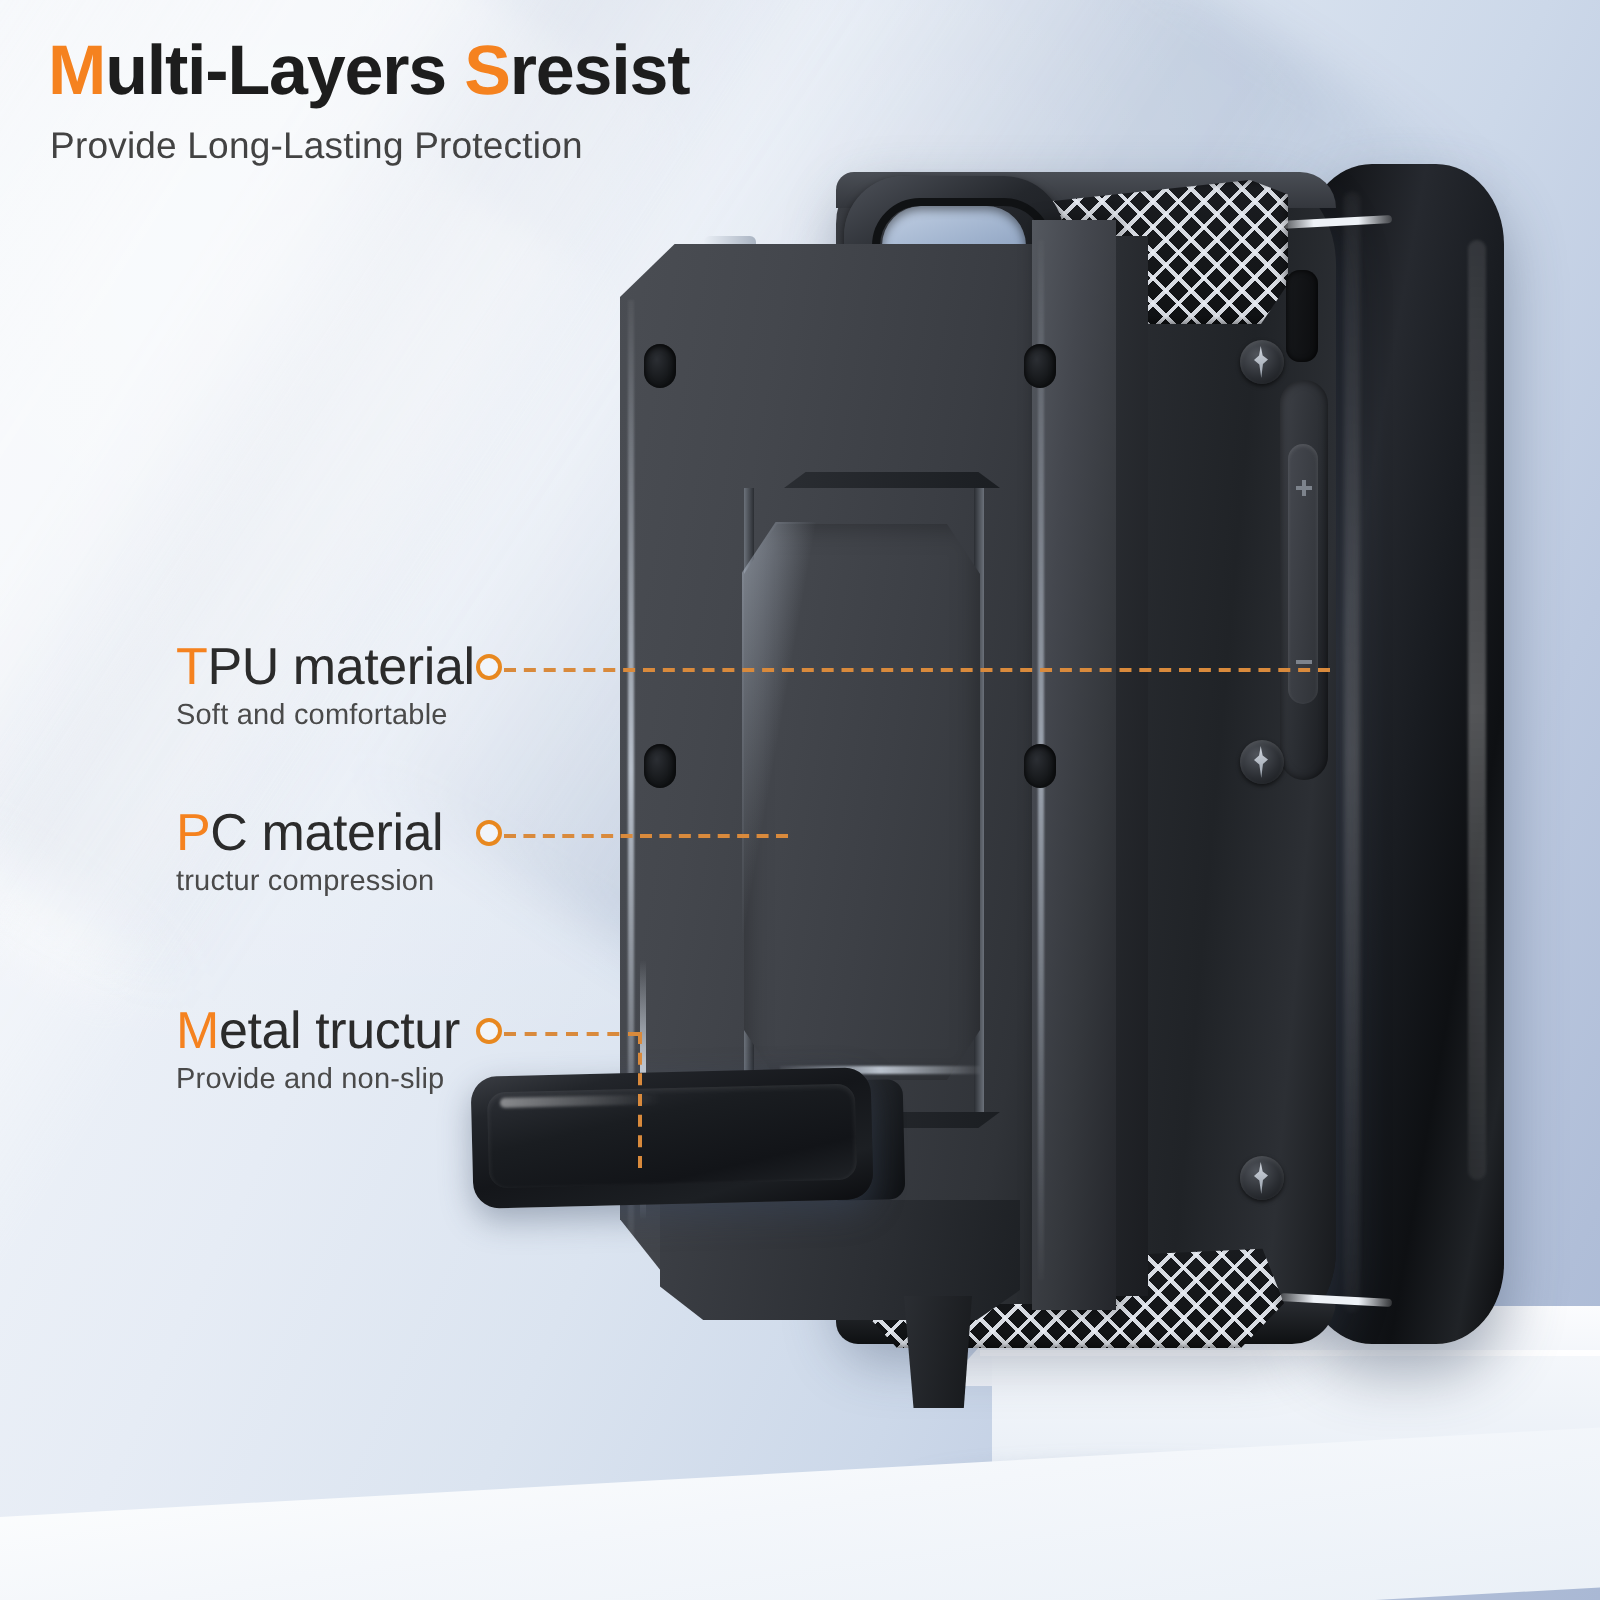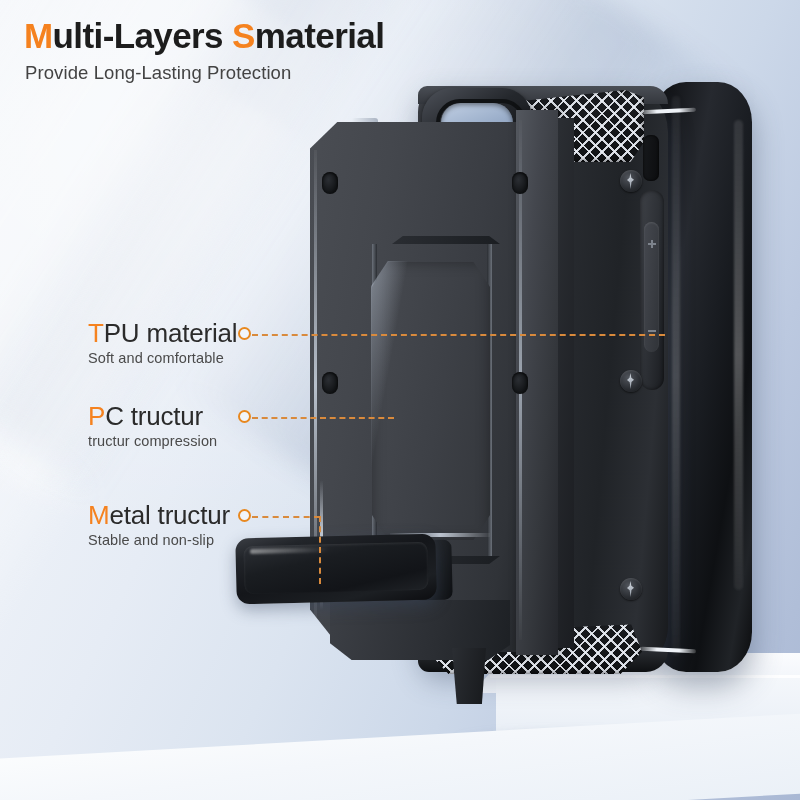--- a/index.html
+++ b/index.html
@@ -439,45 +439,45 @@
     <div class="plate-foot"></div>
     <div class="leg"></div>
 
     <div class="kick-hinge"></div>
     <div class="kickstand"></div>
     <div class="kick-inner"></div>
     <div class="kick-gloss"></div>
   </div>
 
   <div class="title">
-    <span class="accent">M</span><span>ulti-Layers </span><span class="accent">S</span><span>material</span>
+    <span class="accent">M</span><span>ulti-Layers </span><span class="accent">S</span><span>resist</span>
   </div>
   <div class="subtitle">Provide Long-Lasting Protection</div>
 
   <div class="callout" style="left:88px;top:320px;">
     <div class="co-title">
       <span class="accent">T</span><span>PU material</span>
     </div>
     <div class="co-sub">Soft and comfortable</div>
   </div>
   <div class="dot" style="left:238px;top:327px;"></div>
   <div class="dash-h" style="left:252px;top:333.5px;width:413px;"></div>
 
   <div class="callout" style="left:88px;top:403px;">
     <div class="co-title">
-      <span class="accent">P</span><span>C tructur</span>
+      <span class="accent">P</span><span>C material</span>
     </div>
     <div class="co-sub">tructur compression</div>
   </div>
   <div class="dot" style="left:238px;top:410px;"></div>
   <div class="dash-h" style="left:252px;top:416.5px;width:142px;"></div>
 
   <div class="callout" style="left:88px;top:502px;">
     <div class="co-title">
       <span class="accent">M</span><span>etal tructur</span>
     </div>
-    <div class="co-sub">Stable and non-slip</div>
+    <div class="co-sub">Provide and non-slip</div>
   </div>
   <div class="dot" style="left:238px;top:509px;"></div>
   <div class="dash-h" style="left:252px;top:515.5px;width:68px;"></div>
   <div class="dash-v" style="left:319px;top:515.5px;height:68px;"></div>
 
 </div>
 
 </body></html>

